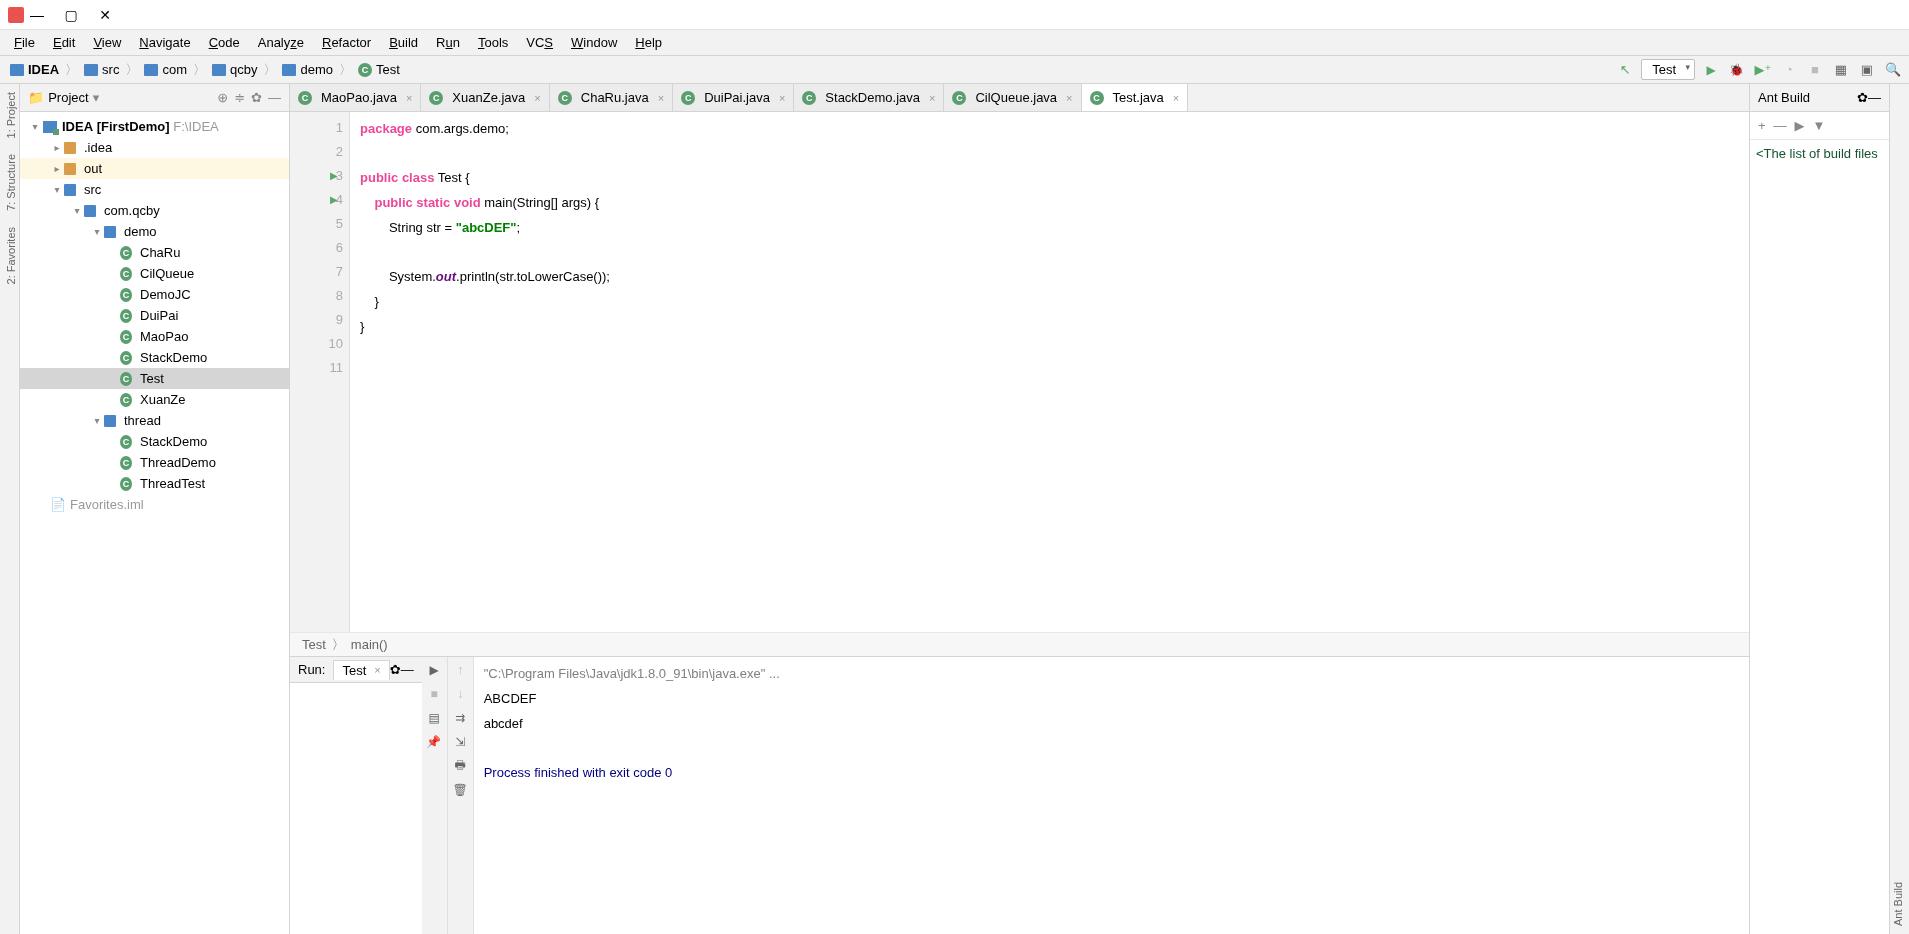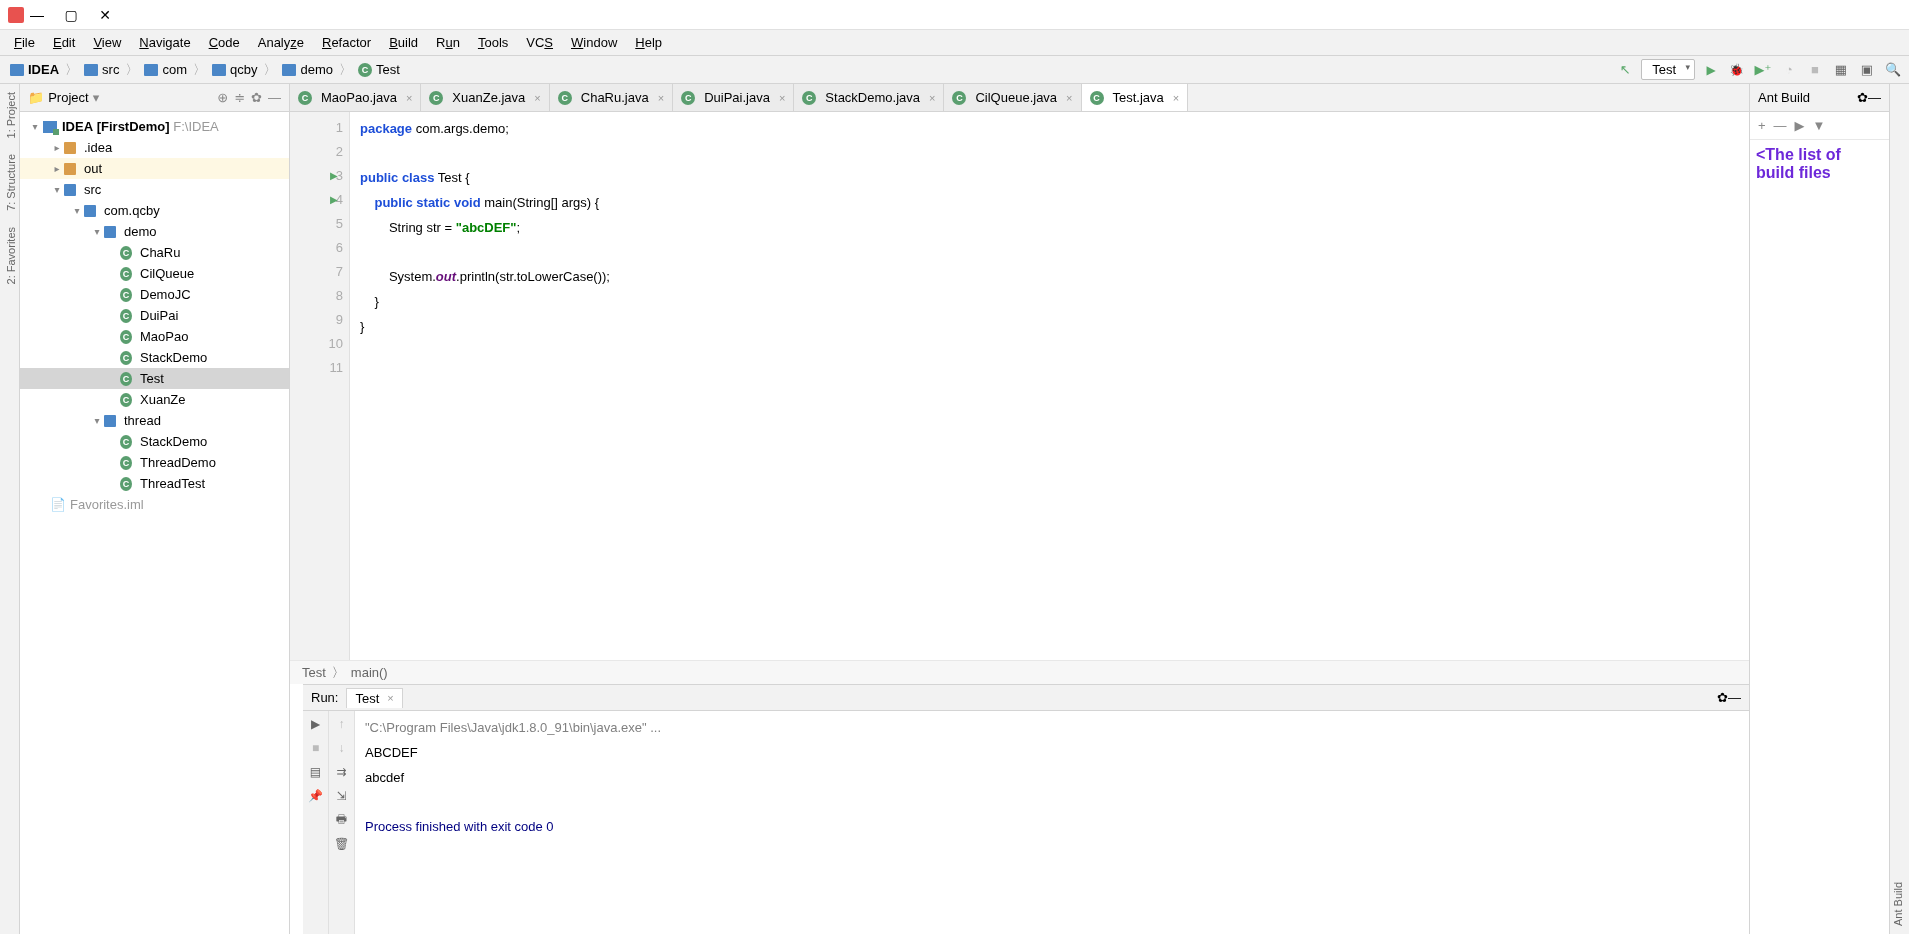--- a/index.html
+++ b/index.html
@@ -43,39 +43,39 @@
 .module-icon::after { content:""; position:absolute; right:-2px; bottom:-2px; width:6px; height:6px; background:#5a9e6f; }
 .editor-area { flex:1; display:flex; flex-direction:column; min-width:0; }
 .tabs { height:28px; display:flex; background:#f2f2f2; border-bottom:1px solid #d4d4d4; }
 .tab { display:flex; align-items:center; padding:0 8px; border-right:1px solid #d4d4d4; background:#ececec; cursor:pointer; gap:5px; }
 .tab.active { background:#fff; }
 .tab-close { color:#999; font-size:11px; margin-left:4px; }
 .editor-wrap { flex:1; display:flex; overflow:hidden; }
 .gutter { width:60px; background:#f2f2f2; border-right:1px solid #e0e0e0; text-align:right; padding:4px 6px 0 0; color:#adadad; font-family:Consolas,monospace; font-size:15px; line-height:24px; position:relative; }
 .gutter-run { position:absolute; left:40px; color:#59a869; font-size:10px; }
 .code { flex:1; padding:4px 10px 0 10px; font-family:Consolas,monospace; font-size:16px; line-height:24px; white-space:pre; overflow:auto; }
-.kw { color:#1d4ed8; font-weight:bold; }
+.kw { color:#ec4899; font-weight:bold; }
 .str { color:#008000; font-weight:bold; }
 .fld { color:#660e7a; font-style:italic; font-weight:bold; }
 .line-hl { background:#fffae3; display:block; margin:0 -10px; padding:0 10px; }
 .breadcrumb-bar { height:24px; display:flex; align-items:center; padding:0 12px; background:#f7f7f7; border-top:1px solid #e8e8e8; color:#666; font-size:12px; gap:6px; }
-.run-panel { height:250px; border-top:1px solid #d4d4d4; display:flex; flex-direction:column;margin-left:13px; }
+.run-panel { height:278px; border-top:1px solid #d4d4d4; display:flex; flex-direction:row; }
 .run-header { height:26px; display:flex; align-items:center; padding:0 8px; background:#f2f2f2; border-bottom:1px solid #d4d4d4; }
 .run-tab { background:#fff; padding:2px 8px; border:1px solid #d4d4d4; border-bottom:none; margin-left:8px; display:flex; align-items:center; gap:4px; }
 .run-body { flex:1; display:flex; }
 .run-tools { width:26px; background:#f2f2f2; border-right:1px solid #e0e0e0; display:flex; flex-direction:column; align-items:center; padding-top:4px; gap:6px; }
 .run-tools2 { width:26px; background:#f2f2f2; border-right:1px solid #e0e0e0; display:flex; flex-direction:column; align-items:center; padding-top:4px; gap:6px; }
 .run-tool { width:18px; height:18px; display:flex; align-items:center; justify-content:center; cursor:pointer; color:#666; font-size:12px; }
 .console { flex:1; padding:4px 10px; font-family:Consolas,monospace; font-size:16px; line-height:24px; white-space:pre; overflow:auto; }
 .console .cmd { color:#808080; }
 .console .exit { color:#000080;text-align:center; }
 .right-panel { width:140px; border-left:1px solid #d4d4d4; background:#fff; display:flex; flex-direction:column; }
 .right-header { height:28px; display:flex; align-items:center; padding:0 8px; background:#f2f2f2; border-bottom:1px solid #d4d4d4; }
 .right-tools { height:28px; display:flex; align-items:center; padding:0 8px; gap:8px; color:#888; border-bottom:1px solid #e8e8e8; }
-.right-body { flex:1; padding:6px; color:#6d28d9; font-size:16px;font-weight:bold; }
+.right-body { flex:1; padding:6px; color:#14532d; font-size:13px; }
 .right-gutter { width:20px; background:#f2f2f2; border-left:1px solid #d4d4d4; writing-mode:vertical-lr; display:flex; flex-direction:column; }
 </style>
 </head>
 <body>
 
 <div class="titlebar">
   <div class="titlebar-icon"></div>
   <div class="win-controls">
     <div class="win-btn">—</div>
     <div class="win-btn">▢</div>

